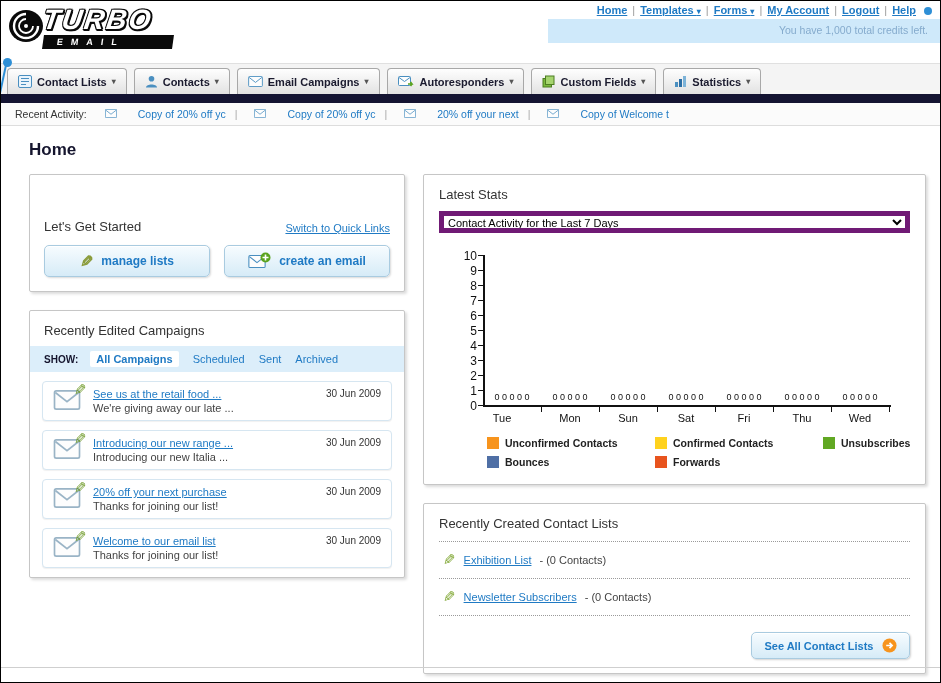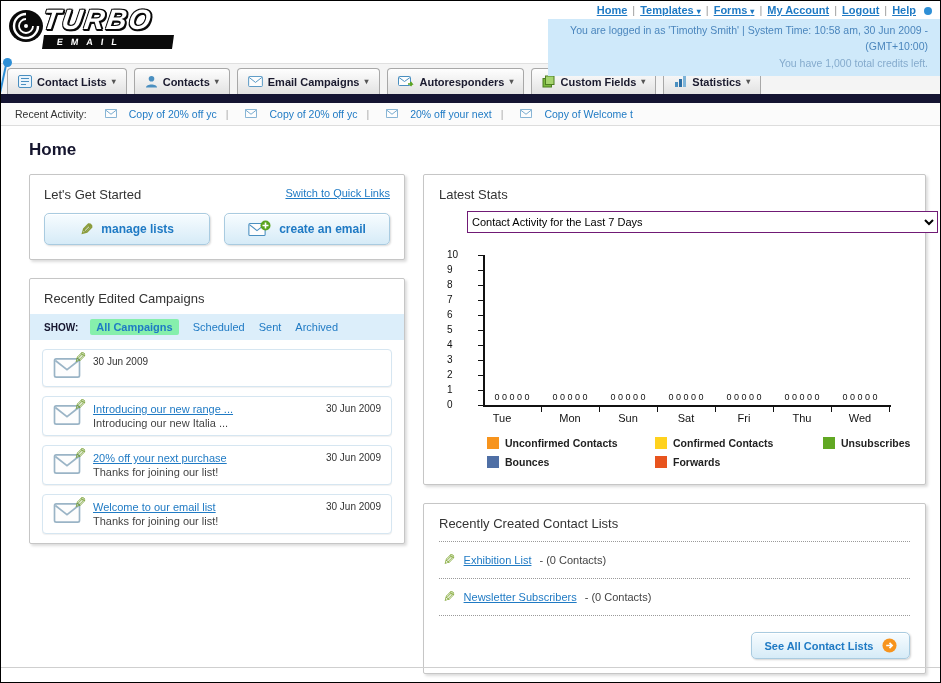--- a/index.html
+++ b/index.html
@@ -30,67 +30,67 @@
   
   .tabs-row { height:31px; background:#f4f4f4; border-top:1px solid #e0e0e0; padding:4px 6px 0; display:flex; gap:7px; align-items:flex-end; }
   .tab { height:26px; padding:0 10px; background:linear-gradient(#fefefe,#e2e2e2); border:1px solid #a8a8a8; border-bottom:none; border-radius:4px 4px 0 0; display:flex; align-items:center; gap:5px; font-size:11px; font-weight:bold; color:#1a1a2e; cursor:pointer; }
   .tab .caret { font-size:8px; color:#555; }
   .tab-icon { display:inline-flex; }
   .dark-bar { height:9px; background:#141432; }
 
   
   .activity-bar { height:23px; background:#fbfbfb; border-bottom:1px solid #ddd; display:flex; align-items:center; padding:0 14px; font-size:10.5px; }
   .activity-label { color:#333; margin-right:10px; }
-  .act-item { display:inline-flex; align-items:flex-start; gap:12px; color:#1f7ac4; cursor:pointer;padding-left:8px; }
+  .act-item { display:inline-flex; align-items:flex-start; gap:21px; color:#1f7ac4; cursor:pointer;padding-left:8px; }
   .activity-items .sep { color:#aaa; margin:0 9px; }
 
   
   .content { padding:10px 28px 0; }
   .page-title { font-size:17px; font-weight:bold; color:#15152e; margin:4px 0 14px; }
   .cols { display:flex; gap:18px; align-items:flex-start; }
   .col-left { width:376px; flex:none; }
   .col-right { flex:1; }
   .panel { background:#fff; border:1px solid #c6c6c6; border-radius:2px; box-shadow:2px 2px 3px rgba(0,0,0,0.14); margin-bottom:18px; }
   .panel-title { font-size:13px; color:#333; }
   .panel-title.pad { padding:12px 14px 8px; }
   .link { color:#1f7ac4; text-decoration:underline; cursor:pointer; }
   .link.sm { font-size:11px; }
 
   
   .gs-panel { padding:12px 14px 14px; }
-  .gs-head { display:flex; justify-content:space-between; align-items:flex-start; margin-bottom:11px; }
+  .gs-head { display:flex; justify-content:space-between; align-items:flex-end; margin-bottom:11px;margin-top:32px; }
   .gs-buttons { display:flex; gap:14px; }
   .gs-btn { flex:1; height:32px; border:1px solid #a9cbe0; border-radius:5px; background:linear-gradient(#f7fcff,#d6ebf7); display:flex; align-items:center; justify-content:center; gap:8px; font-size:12px; font-weight:bold; color:#1f7ac4; box-shadow:inset 0 1px 0 #fff, 1px 1px 2px rgba(0,0,0,0.15); cursor:pointer; }
   .gs-ico { display:inline-flex; align-items:center; position:relative; }
   .pencil-glyph { font-size:16px; color:#8a9b3a; transform:scaleX(-1); display:inline-block; }
 
   
   .filter-bar { background:#dceefa; padding:5px 14px; font-size:11px; display:flex; align-items:center; gap:12px; }
   .show-label { color:#15152e; font-size:10px; font-weight:bold; }
   .filters { display:inline-flex; gap:14px; align-items:center; }
   .filter { color:#1f7ac4; cursor:pointer; text-decoration:none; }
-  .filter.active { background:#86efac; padding:2px 6px; border-radius:2px; font-weight:bold; }
+  .filter.active { background:#ffffff; padding:2px 6px; border-radius:2px; font-weight:bold; }
   .campaign-item { margin:9px 12px; border:1px solid #d6e6f1; border-radius:4px; padding:6px 10px; display:flex; gap:10px; align-items:flex-start; background:#fff; box-shadow:0 1px 1px rgba(0,0,0,0.06); }
   .ci-icon { position:relative; width:30px; flex:none; margin-top:2px; }
   .ci-icon .pencil { position:absolute; right:-4px; top:-9px; color:#6f9a28; font-size:15px; transform:scaleX(-1); }
   .ci-body { flex:1; }
   .ci-title { display:block; font-size:11px; color:#1f7ac4; text-decoration:underline; cursor:pointer; }
   .ci-sub { font-size:11px; color:#444; margin-top:2px; }
   .ci-date { font-size:10px; color:#333; white-space:nowrap; }
   .panel-foot { padding:8px 12px 12px; text-align:right; }
   .btn { display:inline-flex; align-items:center; gap:9px; border:1px solid #a9cbe0; border-radius:5px; background:linear-gradient(#f7fcff,#d6ebf7); padding:5px 12px; font-size:11px; font-weight:bold; color:#1f7ac4; cursor:pointer; box-shadow:inset 0 1px 0 #fff, 1px 1px 2px rgba(0,0,0,0.18); font-family:"Liberation Sans",sans-serif; }
   .orange-arrow { display:inline-flex; }
 
   
   .stats-panel { padding:12px 15px 10px; }
-  .stats-select { width:100%; height:22px; font-size:11px; border:1px solid #701a75; background:#fff; margin-top:9px; font-family:"Liberation Sans",sans-serif;margin-left:28px; }
+  .stats-select { width:100%; height:22px; font-size:11px; border:5px solid #701a75; background:#fff; margin-top:9px; font-family:"Liberation Sans",sans-serif; }
   .chart { position:relative; height:186px; margin-top:14px; }
   .axis-y { position:absolute; left:44px; top:8px; width:2px; height:152px; background:#111; }
   .axis-x { position:absolute; left:44px; top:158px; width:408px; height:2px; background:#111; }
-  .ytick { position:absolute; left:8px; width:30px; font-size:10px; color:#111; }
+  .ytick { position:absolute; left:8px; width:30px; text-align:right; font-size:12px; color:#111; }
   .ytickmark { position:absolute; left:39px; width:5px; height:1px; background:#111; }
   .zeros { position:absolute; top:145px; text-align:center; font-size:9px; color:#111; }
   .xtick { position:absolute; top:165px; text-align:center; font-size:11px; color:#111; }
   .xtickmark { position:absolute; top:160px; width:1px; height:5px; background:#111; }
   .legend { margin:4px 0 6px 48px; display:grid; grid-template-columns:168px 168px auto; row-gap:7px; font-size:10.5px; color:#222; }
   .legend-item { display:flex; align-items:center; gap:6px;font-weight:bold; }
   .swatch { width:12px; height:12px; display:inline-block; flex:none; }
 
   
   .lists-panel { padding:12px 15px 12px; }
@@ -120,21 +120,20 @@
       <div class="logo-text">
         <div class="logo-turbo">TURBO</div>
         <div class="logo-email">EMAIL</div>
       </div>
     </div>
     <span class="needle-dot"></span>
     <span class="needle-line"></span>
     <div class="header-right">
       <div class="top-links" id="top-links"><a>Home</a><span class="sep">|</span><a>Templates <span class="caret">▾</span></a><span class="sep">|</span><a>Forms <span class="caret">▾</span></a><span class="sep">|</span><a>My Account</a><span class="sep">|</span><a>Logout</a><span class="sep">|</span><a>Help</a><span class="blue-dot"></span></div>
       <div class="login-box">
-        <div class="login-line1">You are logged in as 'Timothy Smith' | System Time: 10:58 am, 30 Jun 2009 - (GMT+10:00)</div>
         <div class="login-line2">You have 1,000 total credits left.</div>
       </div>
     </div>
   </div>
 
   <div class="tabs-row" id="tabs-row">
       <div class="tab">
         <span class="tab-icon">
           <svg width="14" height="13" viewBox="0 0 14 13">
             <rect x="0.5" y="0.5" width="13" height="12" rx="1.5" fill="#eaf4fc" stroke="#4a8fc0"></rect>
@@ -274,20 +273,24 @@
                 <a class="filter">Sent</a>
                 <a class="filter">Archived</a>
               </span>
           </div>
           <div id="campaign-list">
               <div class="campaign-item">
                 <span class="ci-icon"><svg width="28" height="20" viewBox="0 0 16 12">
                     <rect x="0.5" y="0.5" width="15" height="11" rx="1" fill="#fdfdfd" stroke="#9ab4c6"></rect>
                     <path d="M1 1.5 L8 7 L15 1.5" fill="none" stroke="#9ab4c6"></path>
                   </svg><span class="pencil">✎</span></span>
+                <div class="ci-body">
+                  <a class="ci-title">See us at the retail food ...</a>
+                  <div class="ci-sub">We're giving away our late ...</div>
+                </div>
                 <span class="ci-date">30 Jun 2009</span>
               </div>
               <div class="campaign-item">
                 <span class="ci-icon"><svg width="28" height="20" viewBox="0 0 16 12">
                     <rect x="0.5" y="0.5" width="15" height="11" rx="1" fill="#fdfdfd" stroke="#9ab4c6"></rect>
                     <path d="M1 1.5 L8 7 L15 1.5" fill="none" stroke="#9ab4c6"></path>
                   </svg><span class="pencil">✎</span></span>
                 <div class="ci-body">
                   <a class="ci-title">Introducing our new range ...</a>
                   <div class="ci-sub">Introducing our new Italia ...</div>

